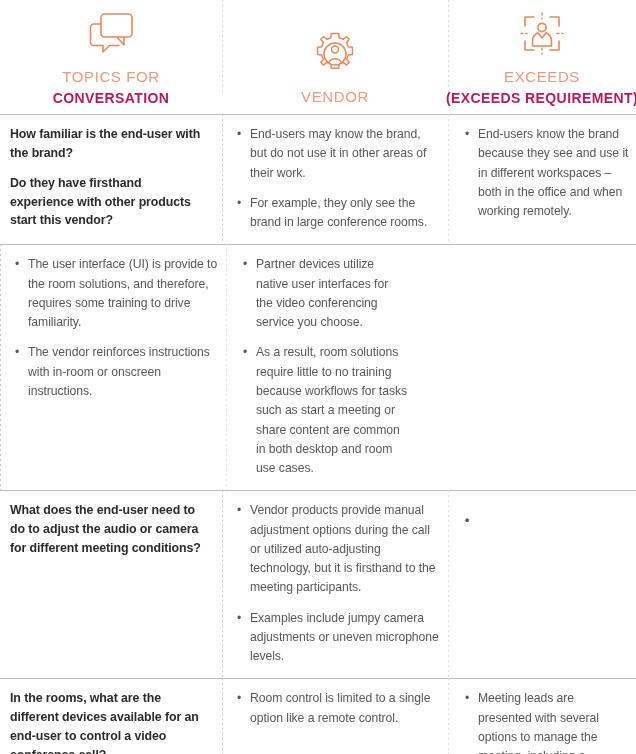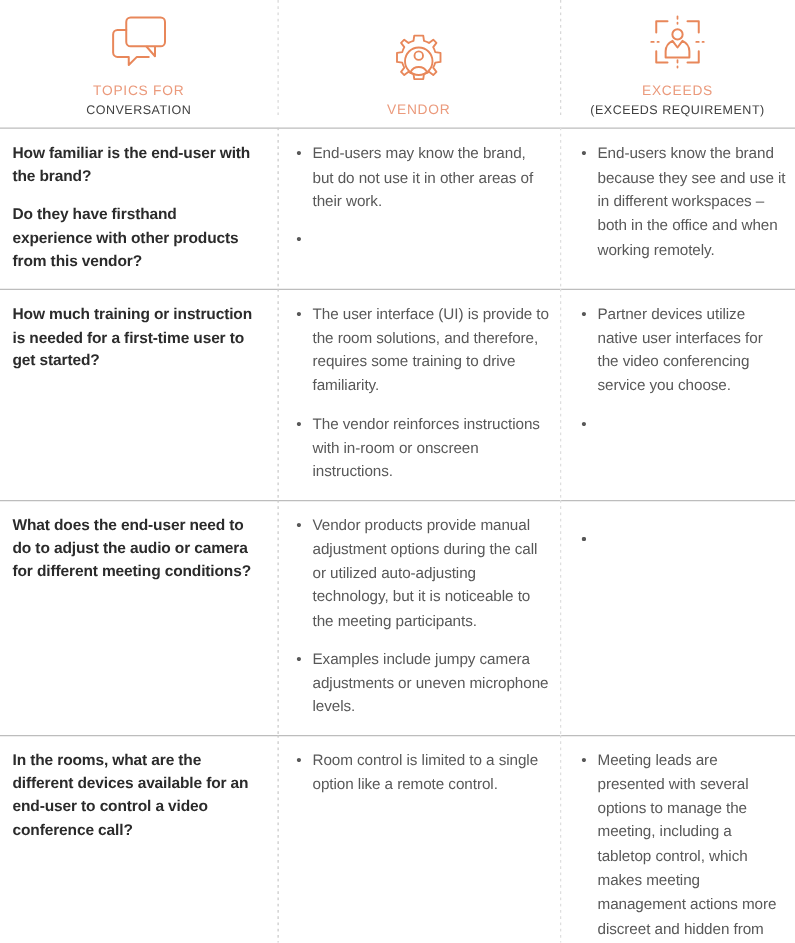--- a/index.html
+++ b/index.html
@@ -41,32 +41,32 @@
 
   .header-icon {
     height: 52px;
     display: flex;
     align-items: center;
     justify-content: center;
     margin-bottom: 6px;
   }
   .header-title {
     color: #eb9a7c;
-    font-size: 11px;
+    font-size: 15px;
     letter-spacing: 0.6px;
     line-height: 1.45;
     font-weight: 400;
     white-space: nowrap;
   }
   .header-sub {
-    color: #404040;
-    font-size: 10px;
+    color: #be185d;
+    font-size: 14px;
     letter-spacing: 0.4px;
     line-height: 1.45;
-    font-weight: 400;
+    font-weight: 700;
     white-space: nowrap;
   }
 
   
   .row {
     display: flex;
     width: 100%;
     border-top: 1px solid #bdbdbd;
     align-items: stretch;
   }
@@ -205,60 +205,57 @@
         </svg>
       </div>
       <div class="header-title">EXCEEDS</div>
       <div class="header-sub">(EXCEEDS REQUIREMENT)</div>
     </div>
   </div>
 
   <div class="row">
     <div class="cell cell-question">
       <p class="question">How familiar is the end-user with the brand?</p>
-      <p class="question">Do they have firsthand experience with other products from this vendor?</p>
+      <p class="question">Do they have firsthand experience with other products start this vendor?</p>
     </div>
     <div class="cell cell-vendor">
       <ul class="bullets">
         <li><span class="bullet-dot">•</span><span>End-users may know the brand, but do not use it in other areas of their work.</span></li>
-        <li><span class="bullet-dot">•</span></li>
+        <li><span class="bullet-dot">•</span><span>For example, they only see the brand in large conference rooms.</span></li>
       </ul>
     </div>
     <div class="cell cell-partner">
       <ul class="bullets">
         <li><span class="bullet-dot">•</span><span>End-users know the brand because they see and use it in different workspaces – both in the office and when working remotely.</span></li>
       </ul>
     </div>
   </div>
 
   <div class="row">
-    <div class="cell cell-question">
-      <p class="question">How much training or instruction is needed for a first-time user to get started?</p>
-    </div>
     <div class="cell cell-vendor">
       <ul class="bullets">
         <li><span class="bullet-dot">•</span><span>The user interface (UI) is provide to the room solutions, and therefore, requires some training to drive familiarity.</span></li>
         <li><span class="bullet-dot">•</span><span>The vendor reinforces instructions with in-room or onscreen instructions.</span></li>
       </ul>
     </div>
     <div class="cell cell-partner">
       <ul class="bullets">
         <li><span class="bullet-dot">•</span><span>Partner devices utilize native user interfaces for the video conferencing service you choose.</span></li>
-        <li><span class="bullet-dot">•</span></li>
+        <li><span class="bullet-dot">•</span><span>As a result, room solutions require little to no training because workflows for tasks such as start a meeting or share content are common in both desktop and room use cases.</span></li>
       </ul>
     </div>
   </div>
 
   <div class="row">
     <div class="cell cell-question">
       <p class="question">What does the end-user need to do to adjust the audio or camera for different meeting conditions?</p>
     </div>
     <div class="cell cell-vendor">
       <ul class="bullets">
-        <li><span class="bullet-dot">•</span><span>Vendor products provide manual adjustment options during the call or utilized auto-adjusting technology, but it is noticeable to the meeting participants.</span></li>
+        <li><span class="bullet-dot">•</span><span>Vendor products provide manual adjustment options during the call or utilized auto-adjusting technology, but it is firsthand to the meeting participants.</span></li>
         <li><span class="bullet-dot">•</span><span>Examples include jumpy camera adjustments or uneven microphone levels.</span></li>
       </ul>
     </div>
     <div class="cell cell-partner">
       <ul class="bullets tight">
         <li><span class="bullet-dot">•</span></li>
         <li><span class="bullet-dot">•</span></li>
       </ul>
     </div>
   </div>

